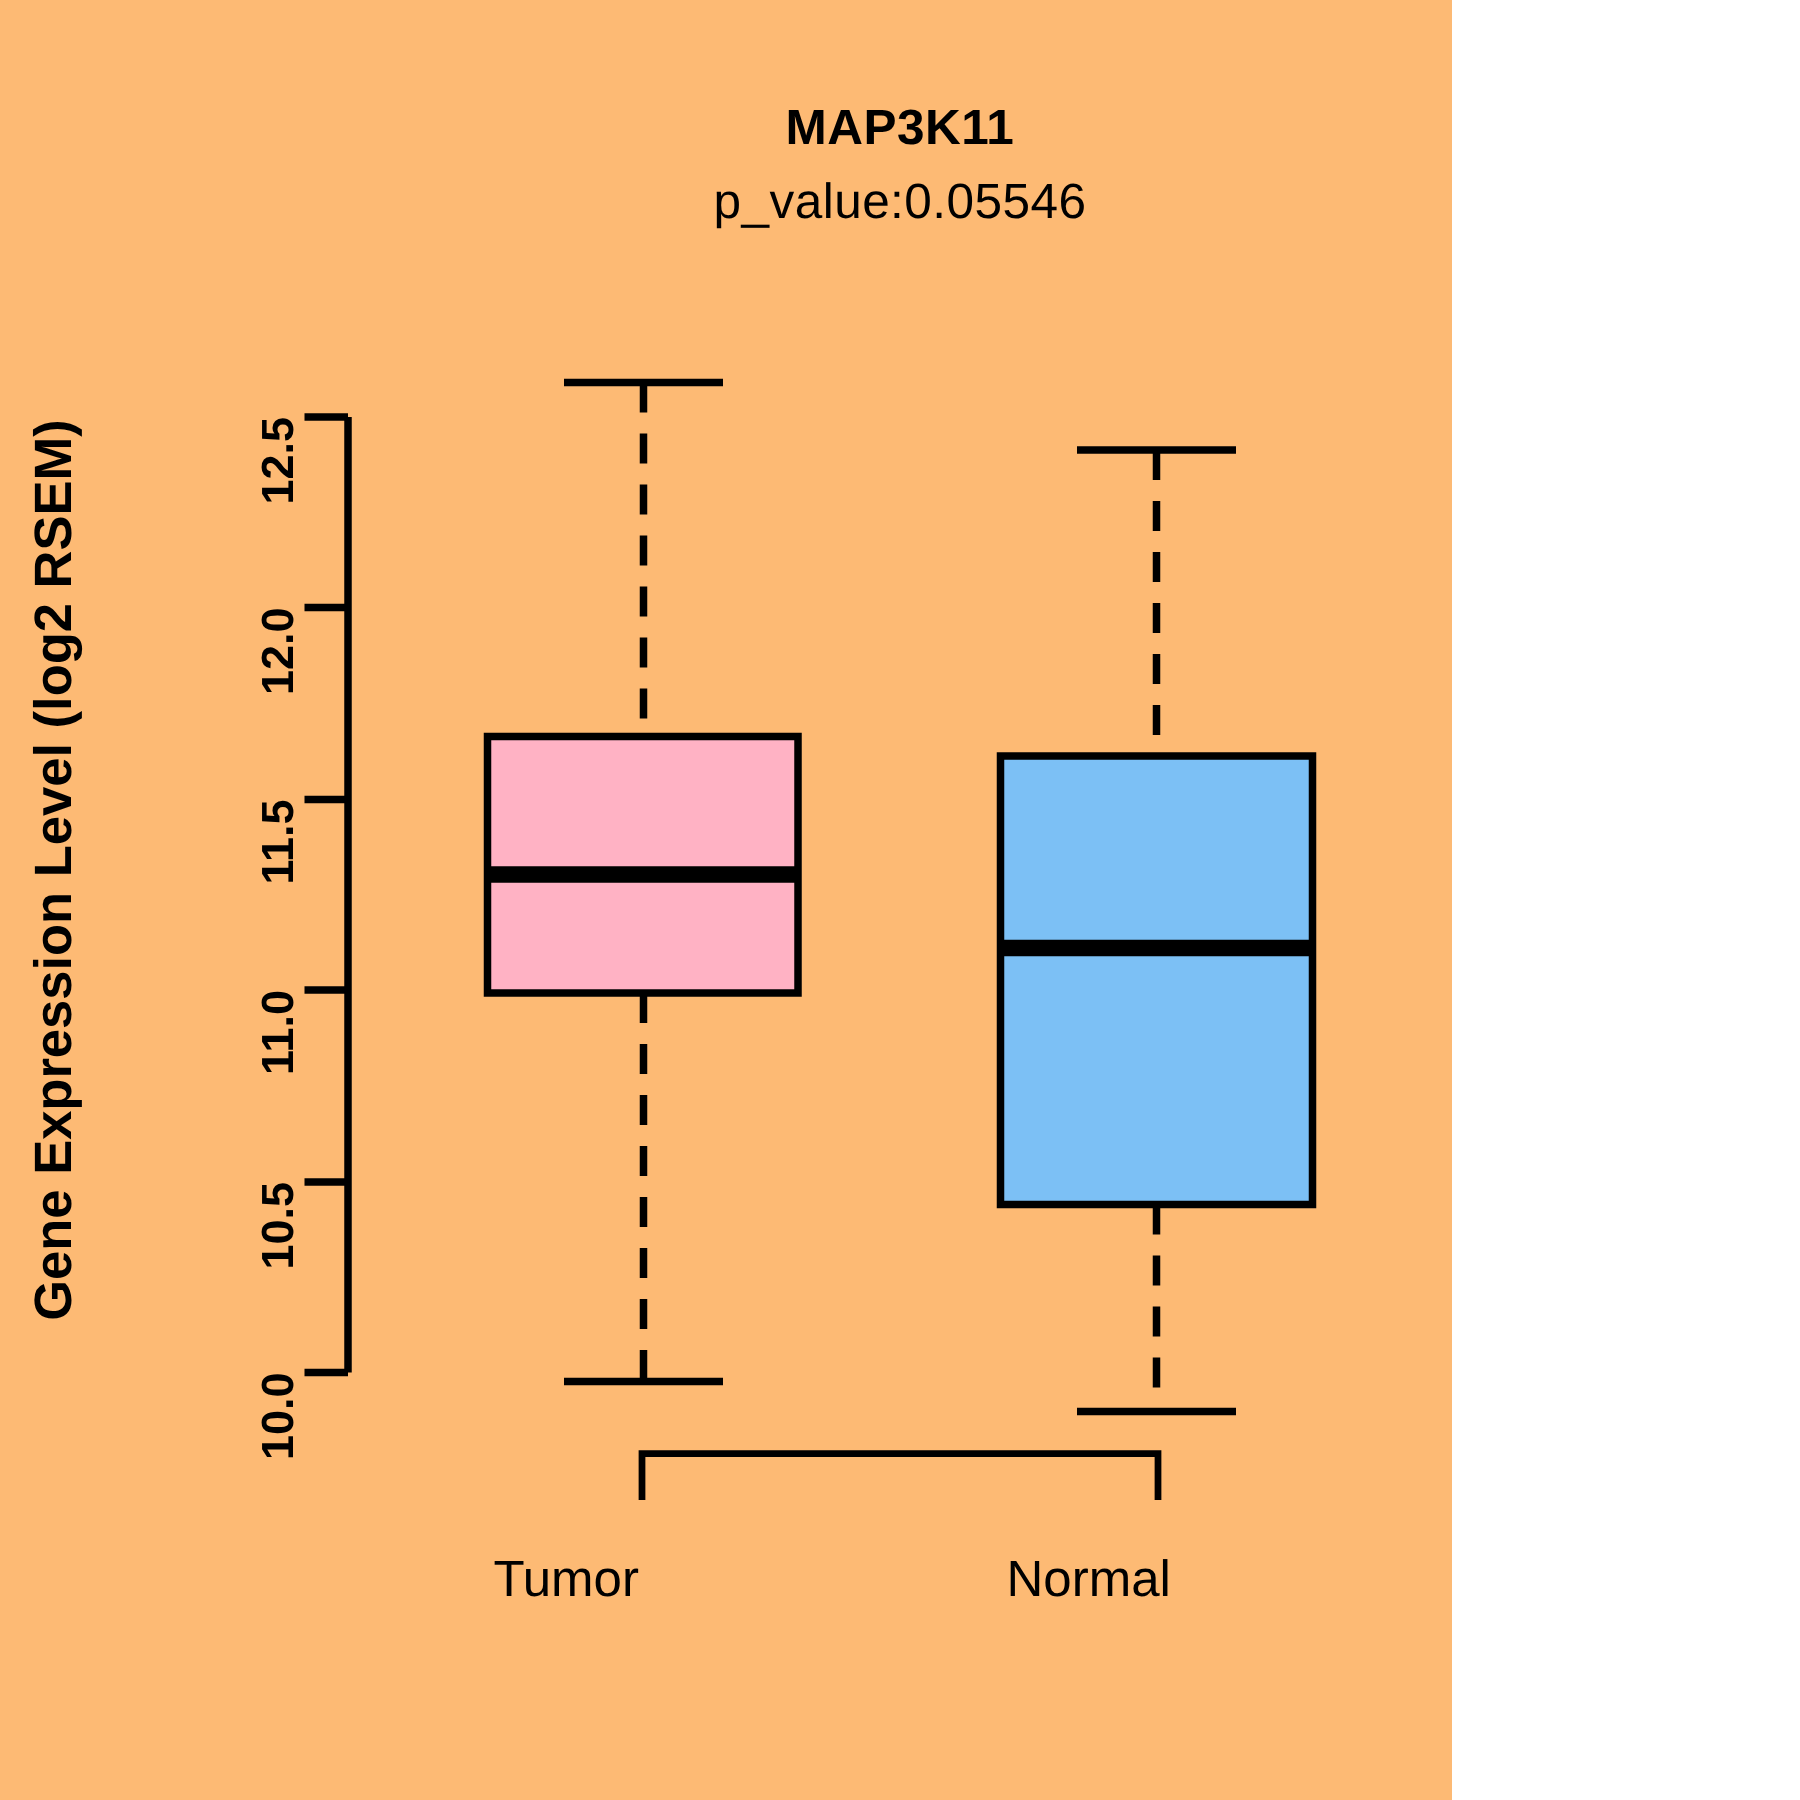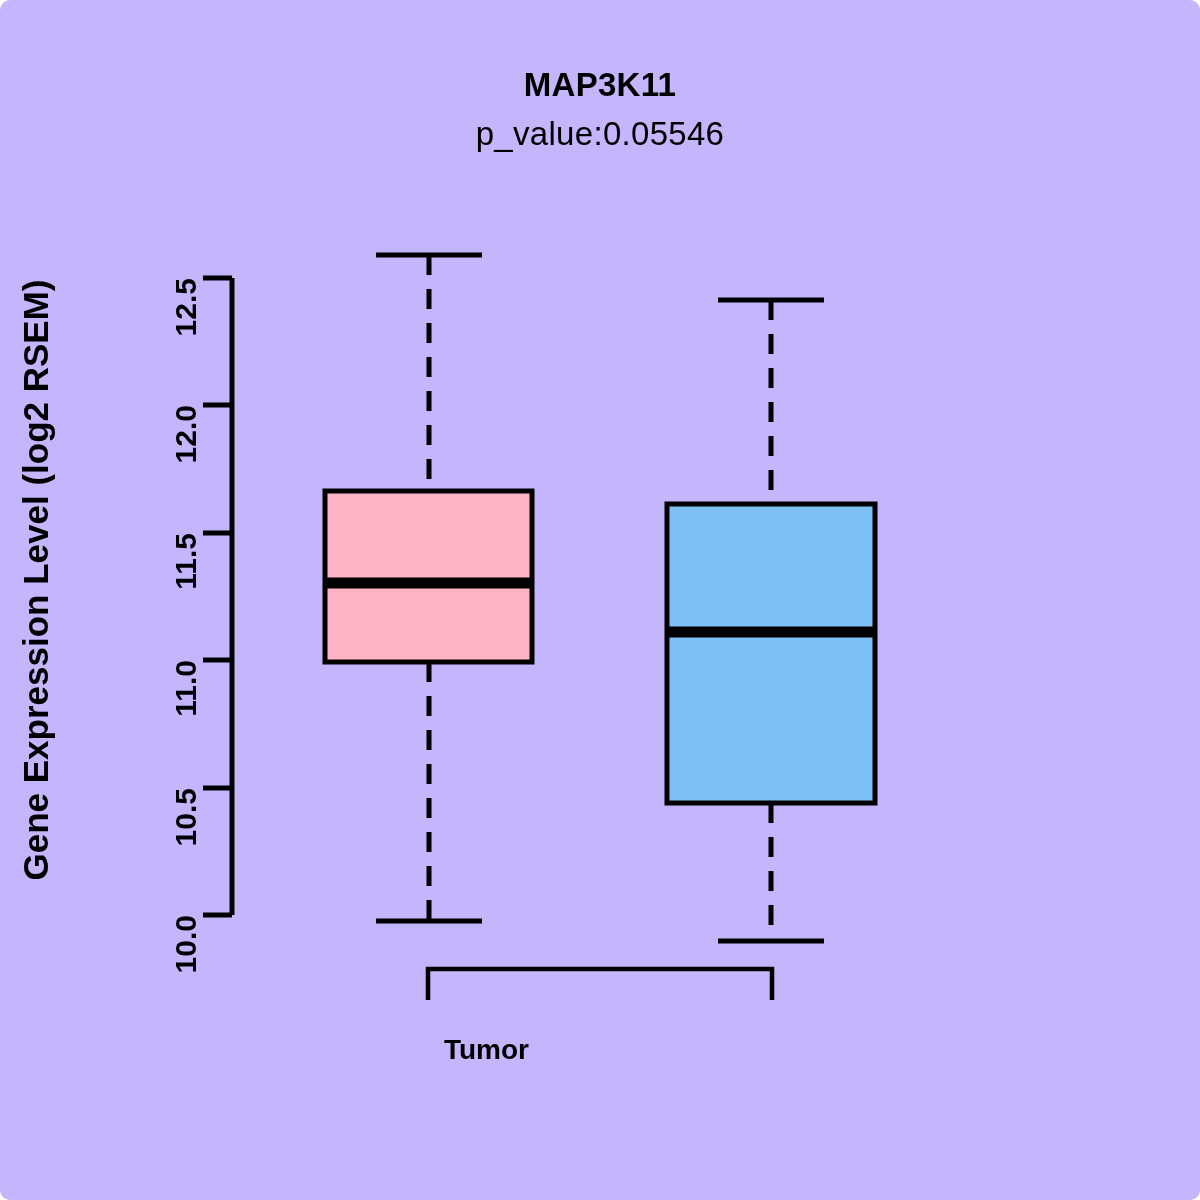--- a/index.html
+++ b/index.html
@@ -2,26 +2,25 @@
 <html><head>
 <meta charset="utf-8">
 <style>
   html, body {
     margin: 0;
     padding: 0;
     background: #ffffff;
   }
   #root {
     position: relative;
-    width: 1200px;
+    width: 968px;
     height: 1200px;
-    background: #c4b5fd;
+    background: #fdba74;
     font-family: "Liberation Sans", sans-serif;
     overflow: hidden;
-    border-radius: 10px;
   }
   
   #title-block {
     position: absolute;
     left: 0;
     top: 68px;
     width: 1200px;
     text-align: center;
   }
   #chart-title {
@@ -73,24 +72,24 @@
     font-weight: bold;
     color: #000000;
     white-space: nowrap;
     transform-origin: right center;
     text-align: right;
   }
   
   .xgroup-label {
     position: absolute;
     top: 1034px;
-    font-size: 28px;
-    font-weight: bold;
+    font-size: 34px;
+    font-weight: normal;
     color: #000000;
-    text-align: right;
+    text-align: left;
     white-space: nowrap;
   }
 </style>
 </head>
 <body>
 
 <div id="root">
 
   <div id="title-block">
     <div id="chart-title">MAP3K11</div>
@@ -148,14 +147,15 @@
   </svg>
 
   <div class="ytick-label" style="left:116px; top:898px; width:70px; transform: rotate(-90deg) translate(0,0); transform-origin: right center;">10.0</div>
   <div class="ytick-label" style="left:116px; top:771px; width:70px; transform: rotate(-90deg); transform-origin: right center;">10.5</div>
   <div class="ytick-label" style="left:116px; top:643px; width:70px; transform: rotate(-90deg); transform-origin: right center;">11.0</div>
   <div class="ytick-label" style="left:116px; top:516px; width:70px; transform: rotate(-90deg); transform-origin: right center;">11.5</div>
   <div class="ytick-label" style="left:116px; top:388px; width:70px; transform: rotate(-90deg); transform-origin: right center;">12.0</div>
   <div class="ytick-label" style="left:116px; top:261px; width:70px; transform: rotate(-90deg); transform-origin: right center;">12.5</div>
 
   <div class="xgroup-label" style="left:329px; width:200px;">Tumor</div>
+  <div class="xgroup-label" style="left:671px; width:200px;">Normal</div>
 
 </div>
 
 </body></html>

